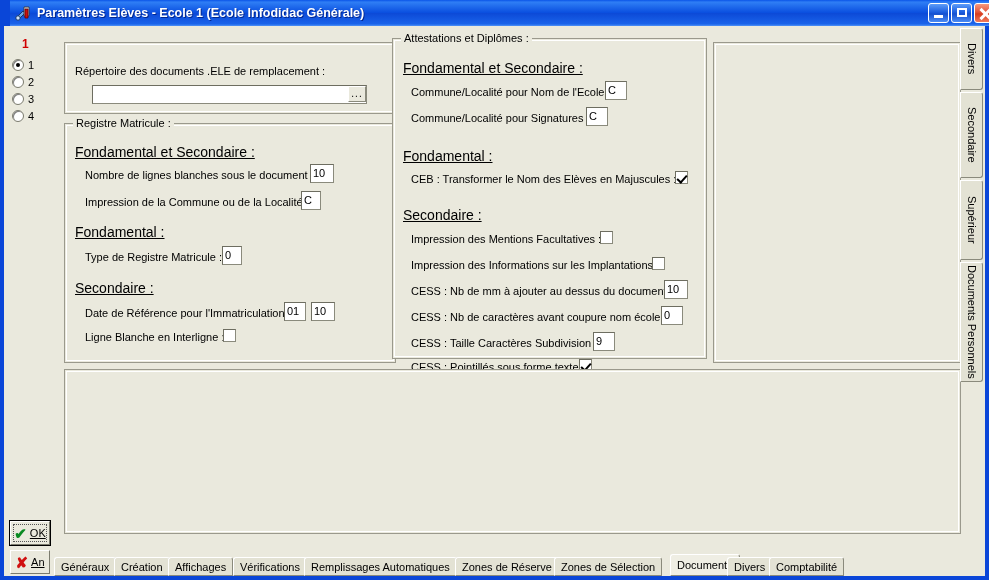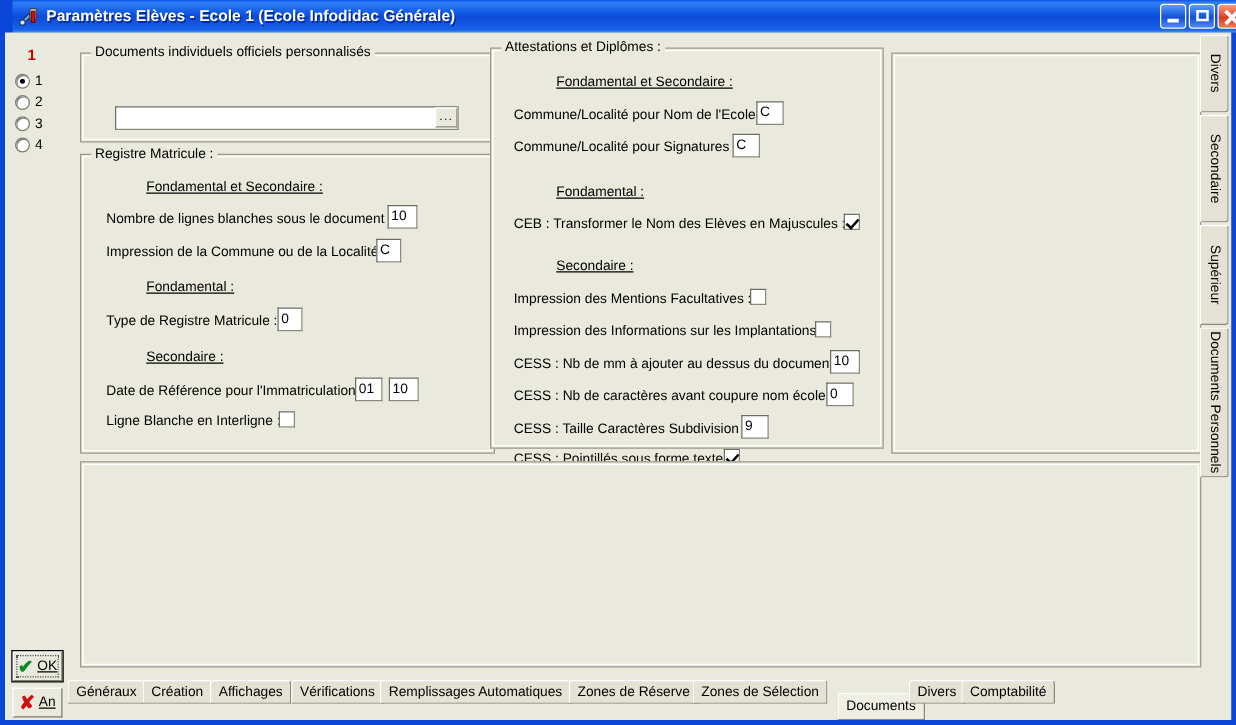--- a/index.html
+++ b/index.html
@@ -74,21 +74,21 @@
   }
   .group::before{
     content:"";position:absolute;left:1px;top:1px;right:1px;bottom:1px;
     border:1px solid #ffffff;pointer-events:none;
   }
   .group-title{
     position:absolute;top:-7px;left:8px;background:#eae9dd;
     padding:0 3px;font-size:11px;white-space:nowrap;z-index:2;
   }
   .section-head{
-    position:absolute;font-size:11px;text-decoration:underline;white-space:nowrap;margin-left:42px;
+    position:absolute;font-size:14px;text-decoration:underline;white-space:nowrap;
   }
   .field-label{position:absolute;font-size:11px;white-space:nowrap;}
   .tbox{
     position:absolute;box-sizing:border-box;
     background:#fff;border:1px solid #8a8a7c;
     border-top-color:#6d6d60;border-left-color:#6d6d60;
     font-size:11px;padding:1px 2px;line-height:14px;
     overflow:hidden;white-space:nowrap;
   }
   .cbox{
@@ -116,21 +116,21 @@
     border-top-right-radius:3px;border-bottom-right-radius:3px;
     display:flex;align-items:center;justify-content:center;
   }
   .vtab span{
     writing-mode:vertical-rl;font-size:11px;white-space:nowrap;
   }
 
   
   #btabs{position:absolute;left:50px;bottom:0px;width:931px;height:24px;}
   .btab{
-    position:absolute;bottom:13px;height:19px;box-sizing:border-box;
+    position:absolute;bottom:0;height:19px;box-sizing:border-box;
     background:#e3e2d4;border:1px solid #fff;
     border-right-color:#8a8a7c;border-bottom-color:#8a8a7c;
     border-top-left-radius:3px;border-top-right-radius:3px;
     display:flex;align-items:center;justify-content:center;
     padding:0 6px;font-size:11px;white-space:nowrap;
   }
   .btab.active{bottom:0px;height:22px;background:#efeee4;}
 
   
   .sqbtn{
@@ -208,21 +208,21 @@
         <span class="glyph-check">✔</span>
         <span class="underline-first">OK</span>
       </div>
       <div class="sqbtn" style="left:6px;top:524px;width:40px;height:24px;">
         <span class="glyph-x">✘</span>
         <span class="underline-first">An</span>
       </div>
     </div>
 
     <div class="group" style="left:60px;top:16px;width:332px;height:72px;">
-      <div class="group-title">Documents individuels officiels personnalisés</div>
+      <div class="field-label" style="left:10px;top:22px;">Répertoire des documents .ELE de remplacement :</div>
       <div class="tbox" style="left:27px;top:42px;width:275px;height:19px;"></div>
       <div class="browse-btn" style="left:283px;top:43px;">...</div>
     </div>
 
     <div class="group" style="left:60px;top:97px;width:332px;height:240px;">
       <div class="group-title">Registre Matricule :</div>
 
       <div class="section-head" style="left:10px;top:20px;">Fondamental et Secondaire :</div>
 
       <div class="field-label" style="left:20px;top:45px;">Nombre de lignes blanches sous le document :</div>

